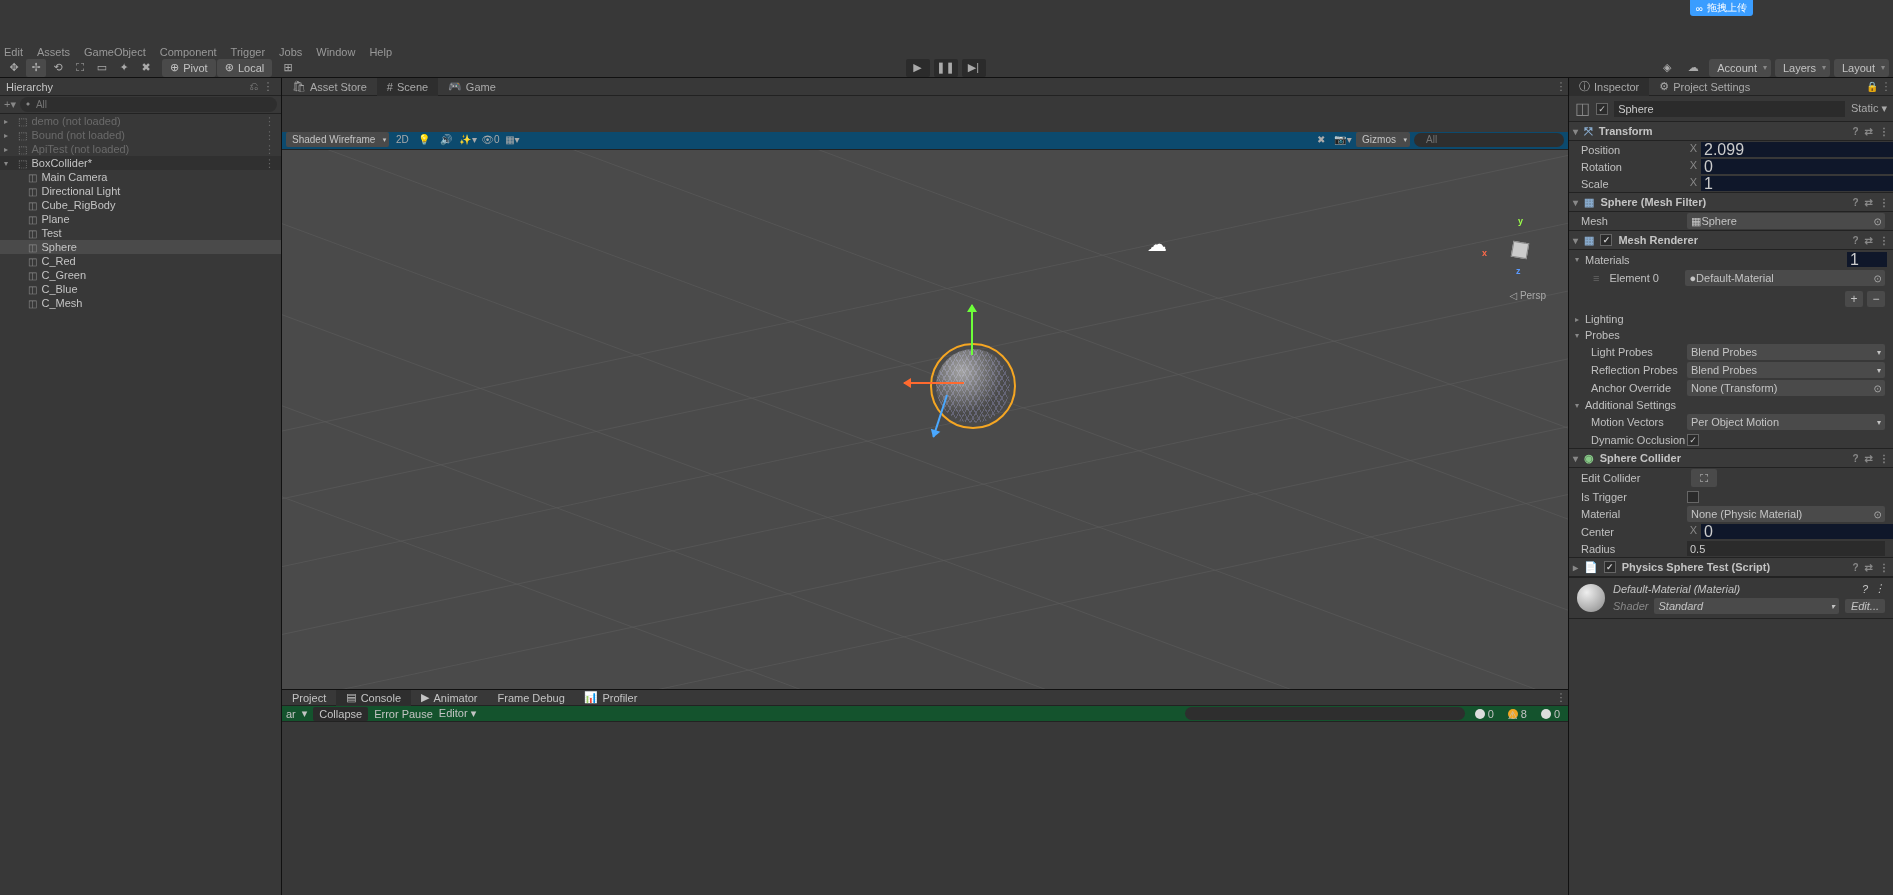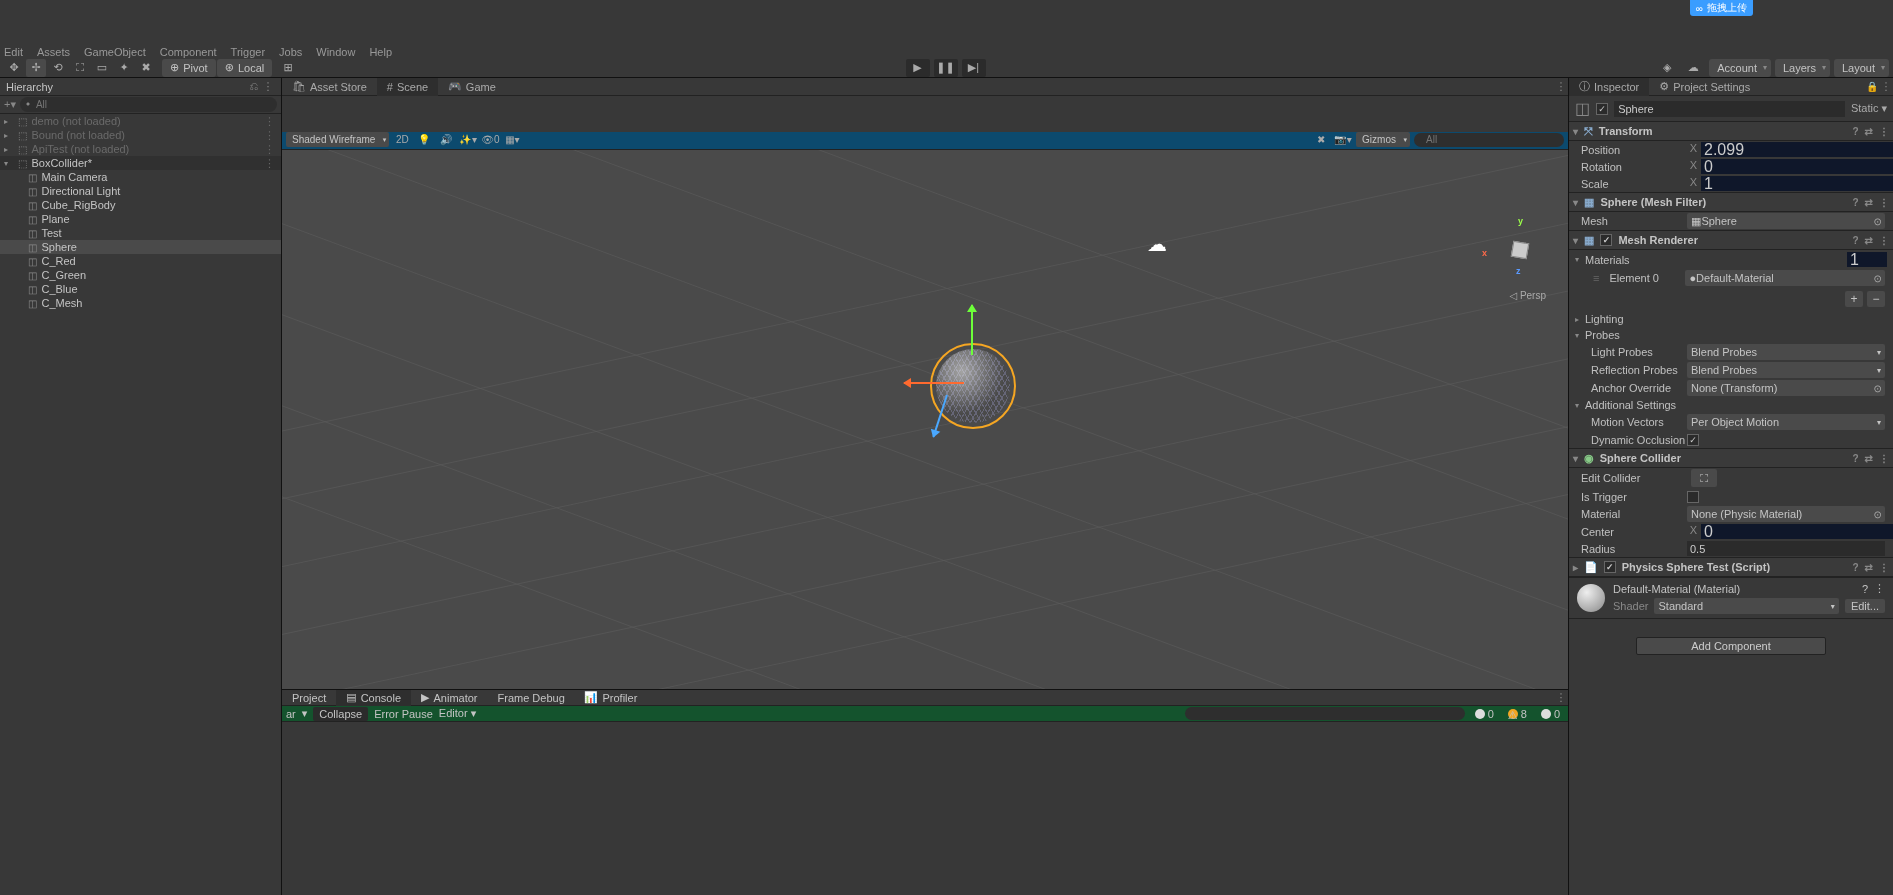--- a/index.html
+++ b/index.html
@@ -91,21 +91,21 @@
 .xyz{flex:1;display:flex;gap:4px;}
 .ax-lbl{color:#888;width:10px;text-align:right;}
 .ax-in{flex:1;background:#0f172a;border:none;height:15px;padding:0 3px;color:#ccc;font-size:16px;outline:none;min-width:0;}
 .full-in{flex:1;background:#2b2b2b;border:none;height:15px;padding:0 3px;color:#ccc;font-size:11px;outline:none;}
 .obj-field{flex:1;background:#4a4a4a;height:16px;border-radius:2px;padding:0 4px;display:flex;align-items:center;font-size:11px;position:relative;}
 .obj-field .circ{position:absolute;right:3px;color:#aaa;font-size:10px;}
 .sub-header{display:flex;align-items:center;padding:2px 6px;font-size:11px;color:#c0c0c0;font-weight:500;}
 .sub-header .fold{width:10px;color:#888;font-size:8px;}
 .mat-footer{display:flex;justify-content:flex-end;padding:4px 8px;gap:4px;}
 .sq-btn{width:18px;height:16px;background:#4a4a4a;display:flex;align-items:center;justify-content:center;border-radius:2px;font-size:12px;}
-.mat-block{display:flex;align-items:center;padding:4px 8px;gap:8px;border-top:1px solid #222;border-bottom:1px solid #222;}
+.mat-block{display:flex;align-items:center;padding:4px 8px;gap:8px;border-top:1px solid #222;border-bottom:1px solid #222;font-style:italic;}
 .mat-ball{width:28px;height:28px;border-radius:50%;background:radial-gradient(circle at 35% 30%,#eee,#888);}
 .add-comp{display:flex;justify-content:center;padding:18px 0;}
 .add-comp button{width:190px;height:18px;background:#4a4a4a;border:1px solid #222;color:#ccc;font-size:11px;border-radius:2px;}
 .edit-collider-btn{width:26px;height:18px;background:#4a4a4a;border-radius:2px;display:flex;align-items:center;justify-content:center;margin-left:4px;}
 .lock-icon{color:#888;font-size:10px;}
 .overlay-badge{position:absolute;top:0;right:140px;background:#3a9dff;color:#fff;padding:1px 6px;font-size:10px;display:flex;align-items:center;gap:4px;border-radius:0 0 3px 3px;}
 svg{display:block;}
 </style>
 </head>
 <body>
@@ -569,17 +569,14 @@
         <div style="display:flex;align-items:center;gap:6px;margin-top:3px">
           <span style="color:#888">Shader</span>
           <div class="field-dd" style="flex:1">
               <span>Standard</span>
             </div>
           <span style="background:#4a4a4a;padding:1px 6px;border-radius:2px">Edit...</span>
         </div>
       </div>
     </div>
 
-    <div class="add-comp">
-        <button>Add Component</button>
-      </div>
   </div>
 </div>
 
 </body></html>

